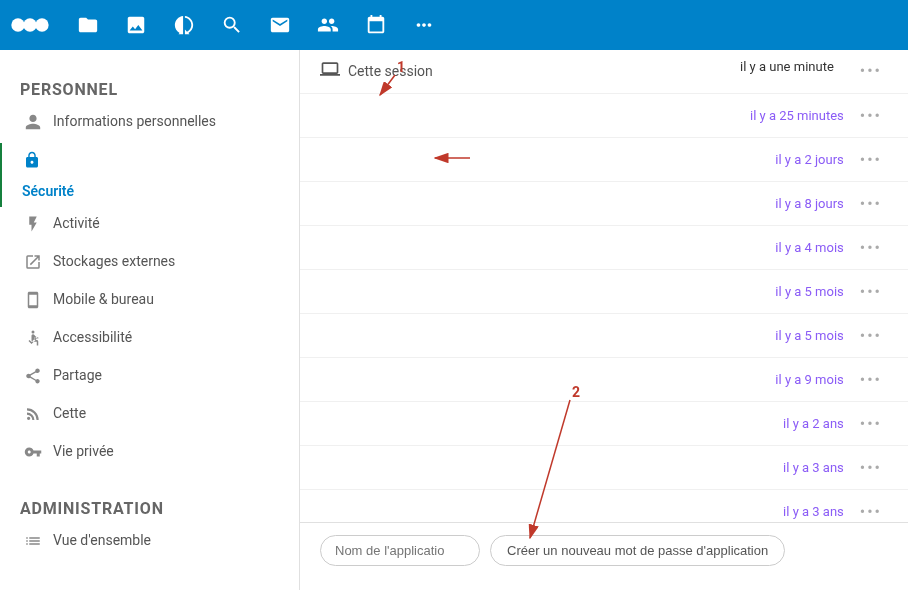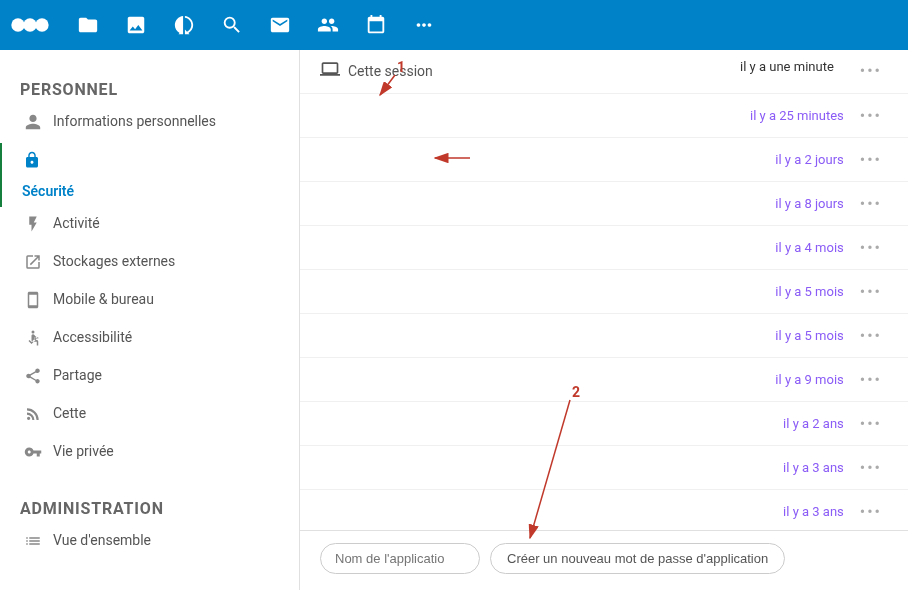--- a/index.html
+++ b/index.html
@@ -99,21 +99,21 @@
       color: #aaa;
       font-size: 16px;
       cursor: pointer;
       letter-spacing: 2px;
       padding: 2px 6px;
     }
 
     
     .bottom-form {
       position: sticky;
-      bottom: 4px;
+      bottom: 12px;
       background: #fff;
       border-top: 1px solid #e0e0e0;
       padding: 12px 20px;
       display: flex;
       align-items: center;
       gap: 10px;
     }
     .app-name-input {
       border: 1px solid #ccc;
       border-radius: 20px;

